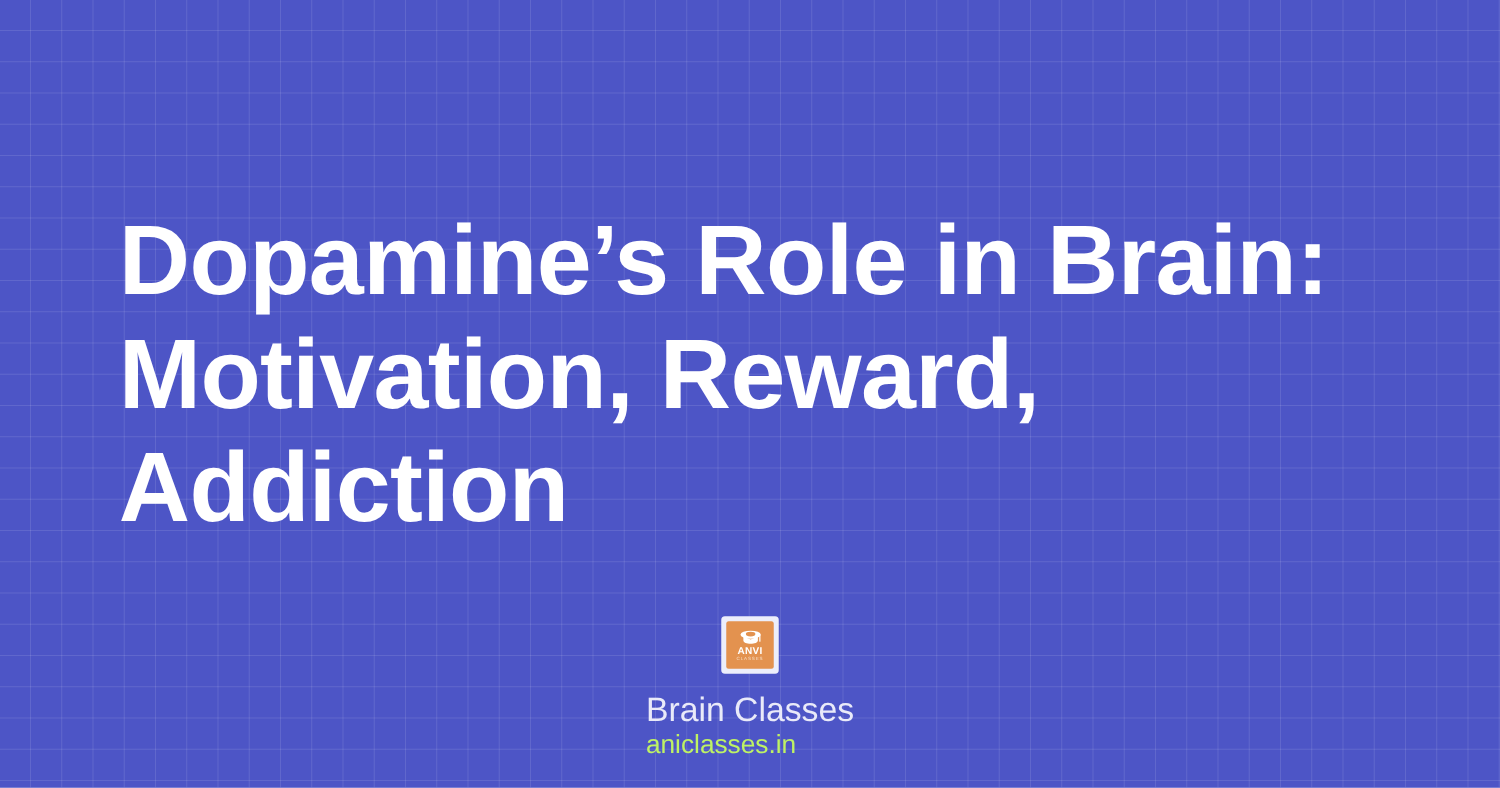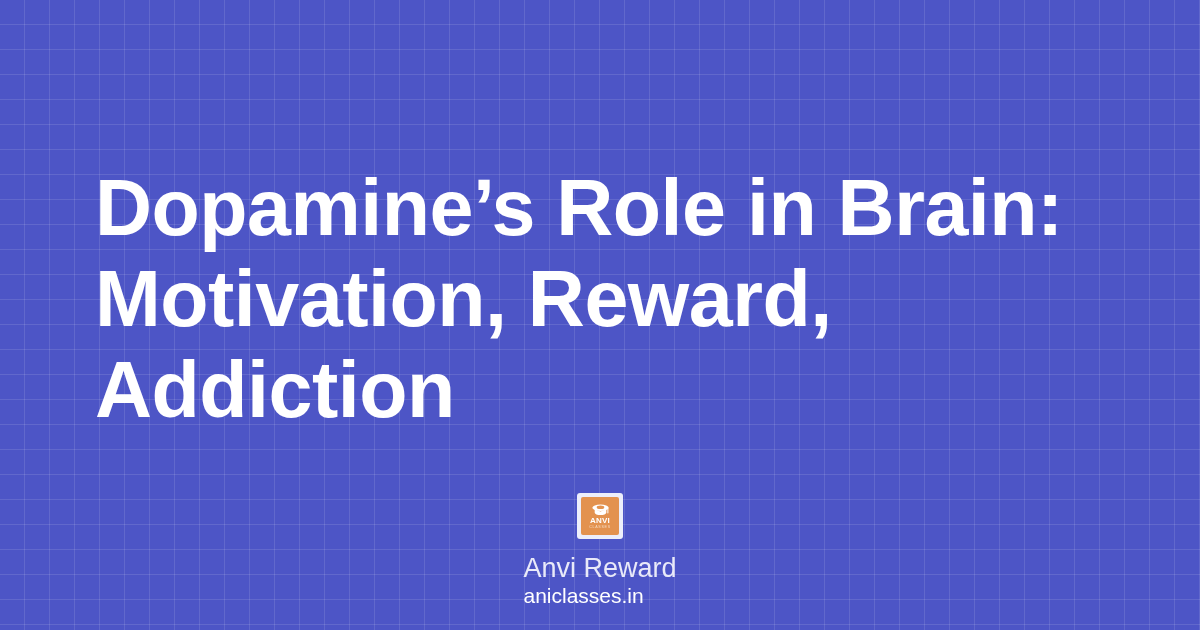--- a/index.html
+++ b/index.html
@@ -137,21 +137,21 @@
 
   .brand-name {
     color: #e9eaf9;
     font-family: "Liberation Sans", sans-serif;
     font-weight: normal;
     font-size: 27px;
     line-height: 30px;
   }
 
   .brand-url {
-    color: #ffffff;
+    color: #bef264;
     font-family: "Liberation Sans", sans-serif;
     font-weight: normal;
     font-size: 21px;
     line-height: 25px;
   }
 </style>
 </head>
 <body>
 
 <div class="og-card">
@@ -174,19 +174,19 @@
           <ellipse cx="12" cy="5.6" rx="5.0" ry="2.4" fill="#e3924f"></ellipse>
           <path d="M4.4 8.2 L4.4 12.3 C4.4 14.4 8.0 15.7 12 15.7 C16 15.7 19.6 14.4 19.6 12.3 L19.6 8.2 L12 11.2 Z" fill="#ffffff"></path>
           <rect x="21.0" y="6.0" width="1.3" height="7.6" rx="0.6" fill="#ffffff"></rect>
         </svg>
         <span class="logo-word">ANVI</span>
         <span class="logo-sub">CLASSES</span>
       </div>
     </div>
 
     <div class="brand-text">
-      <span class="brand-name">Anvi Reward</span>
+      <span class="brand-name">Brain Classes</span>
       <span class="brand-url">aniclasses.in</span>
     </div>
 
   </div>
 
 </div>
 
 </body></html>

